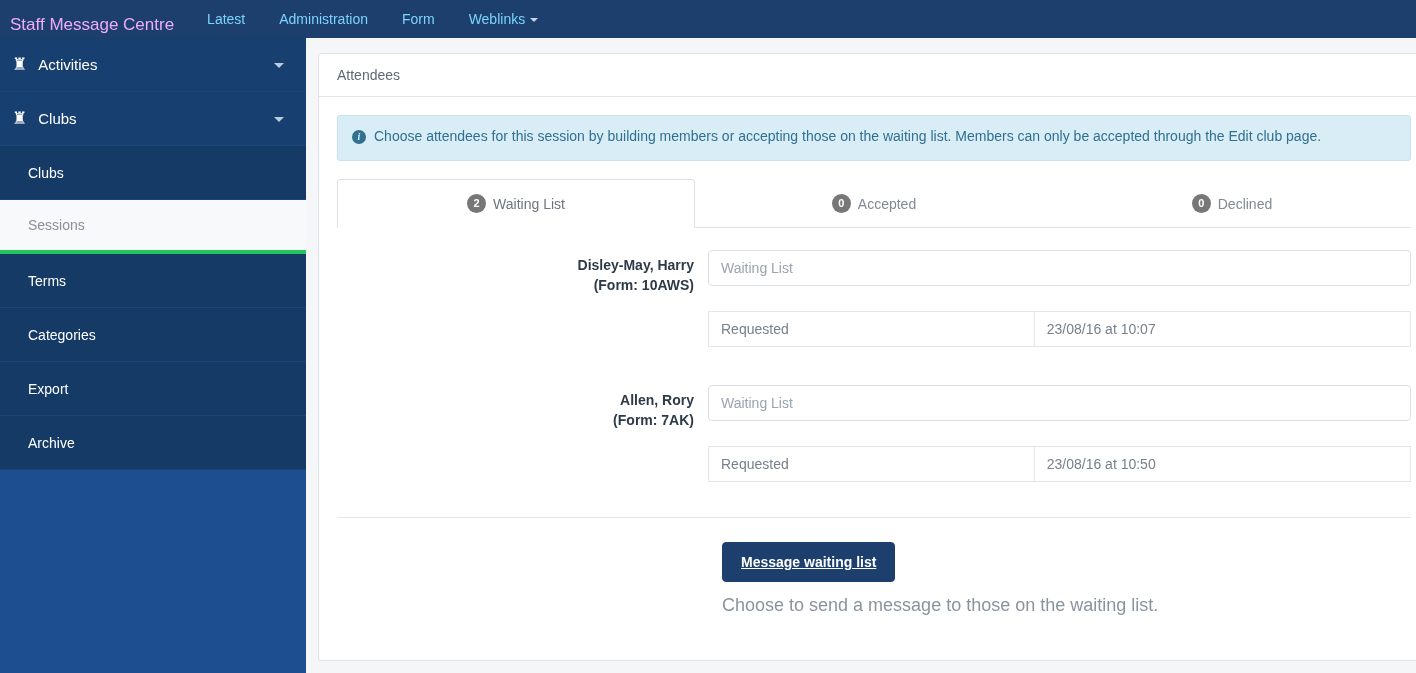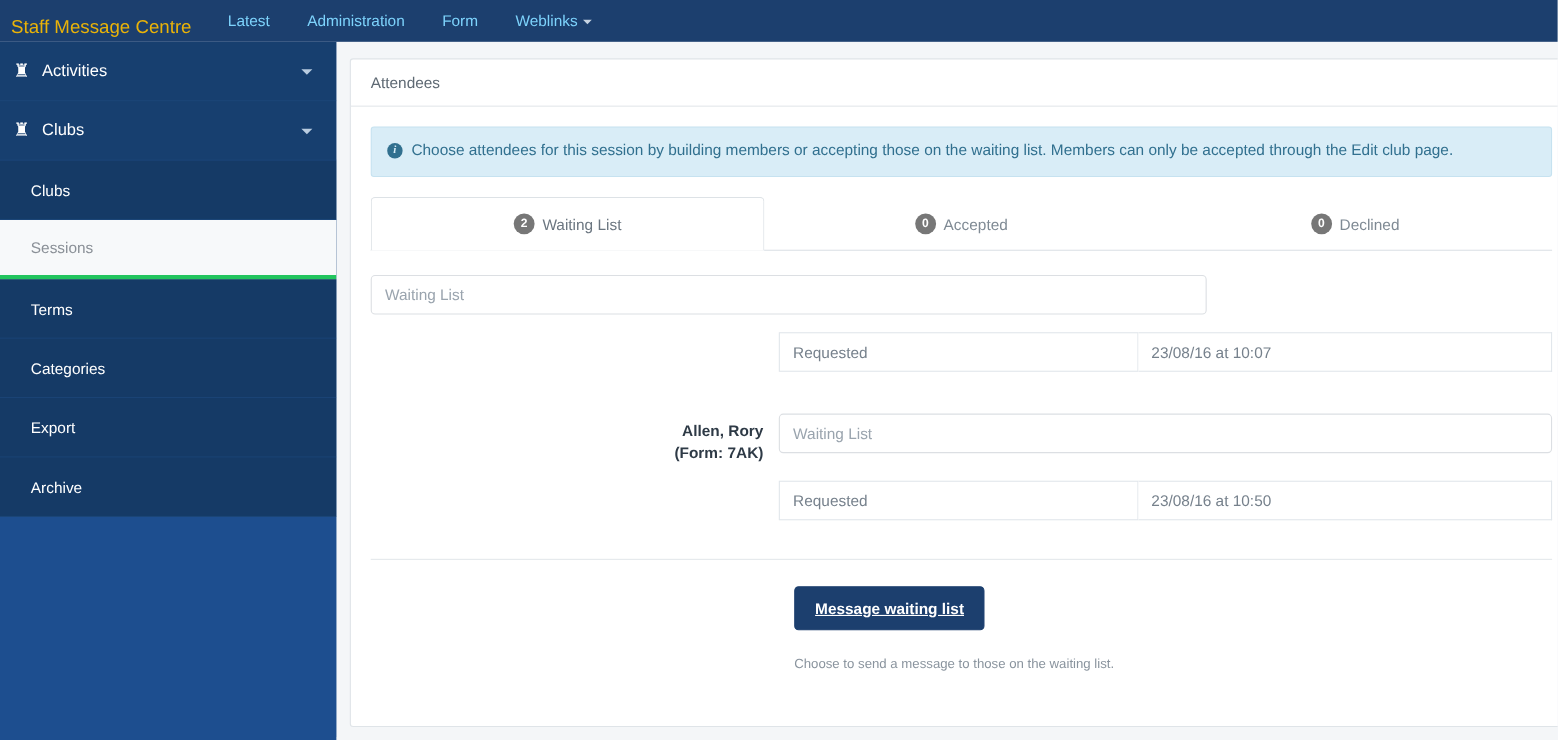--- a/index.html
+++ b/index.html
@@ -15,21 +15,21 @@
 
   
   .navbar {
     position: absolute; top: 0; left: 0;
     width: 1416px; height: 38px;
     background: #1c3f6e;
     display: flex; align-items: center;
     z-index: 20;
   }
   .brand {
-    color: #eab308;
+    color: #f0abfc;
     font-size: 17px;
     padding: 0 16px 0 10px;
     line-height: 38px;
     white-space: nowrap;
     margin-top: 12px;
   }
   .nav-link {
     color: #7dd3fc;
     font-size: 14px;
     padding: 0 17px;
@@ -270,22 +270,22 @@
     font-size: 14px;
     padding: 11px 18px;
     border-radius: 4px;
     cursor: pointer;
     display: inline-block;
     font-family: "Liberation Sans", sans-serif;
     text-decoration: underline;
   }
   .help-text {
     color: #8a949e;
-    font-size: 12px;
-    margin-top: 23px;
+    font-size: 18px;
+    margin-top: 13px;
   }
 </style>
 </head>
 <body>
 
 <div class="navbar">
   <div class="brand">Staff Message Centre</div>
   <div class="nav-link">Latest</div>
   <div class="nav-link">Administration</div>
   <div class="nav-link">Form</div>
@@ -340,20 +340,24 @@
         <div class="tab">
           <span class="badge">0</span>
           <span>Declined</span>
         </div>
       </div>
 
       <div class="tab-pane">
 
         <div class="att-row">
           <div class="att-line">
+            <div class="att-label">
+              <div>Disley-May, Harry</div>
+              <div>(Form: 10AWS)</div>
+            </div>
             <div class="att-field">
               <div class="sel-box">Waiting List</div>
             </div>
           </div>
           <div class="att-line meta">
             <div class="att-label">&nbsp;</div>
             <div class="att-field">
               <div class="addon">Requested</div>
               <div class="addon-val">23/08/16 at 10:07</div>
             </div>

